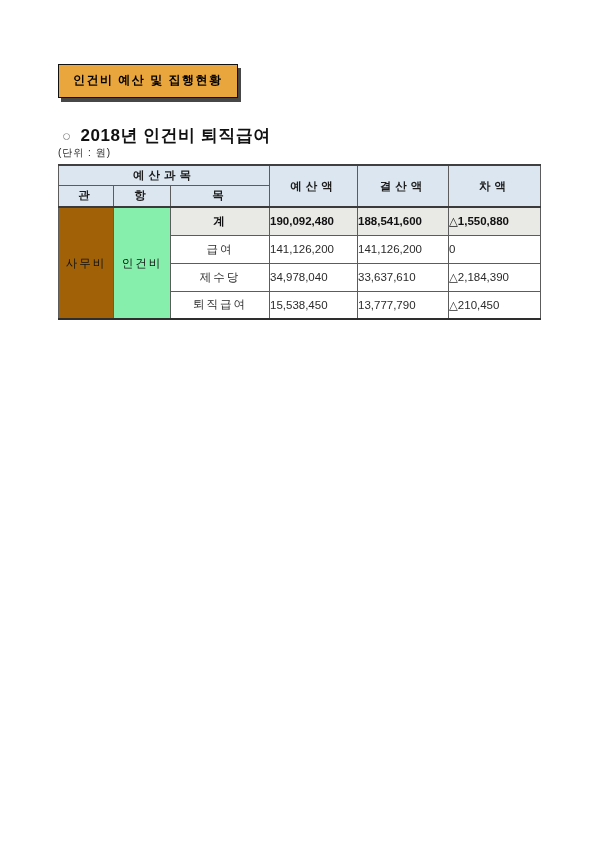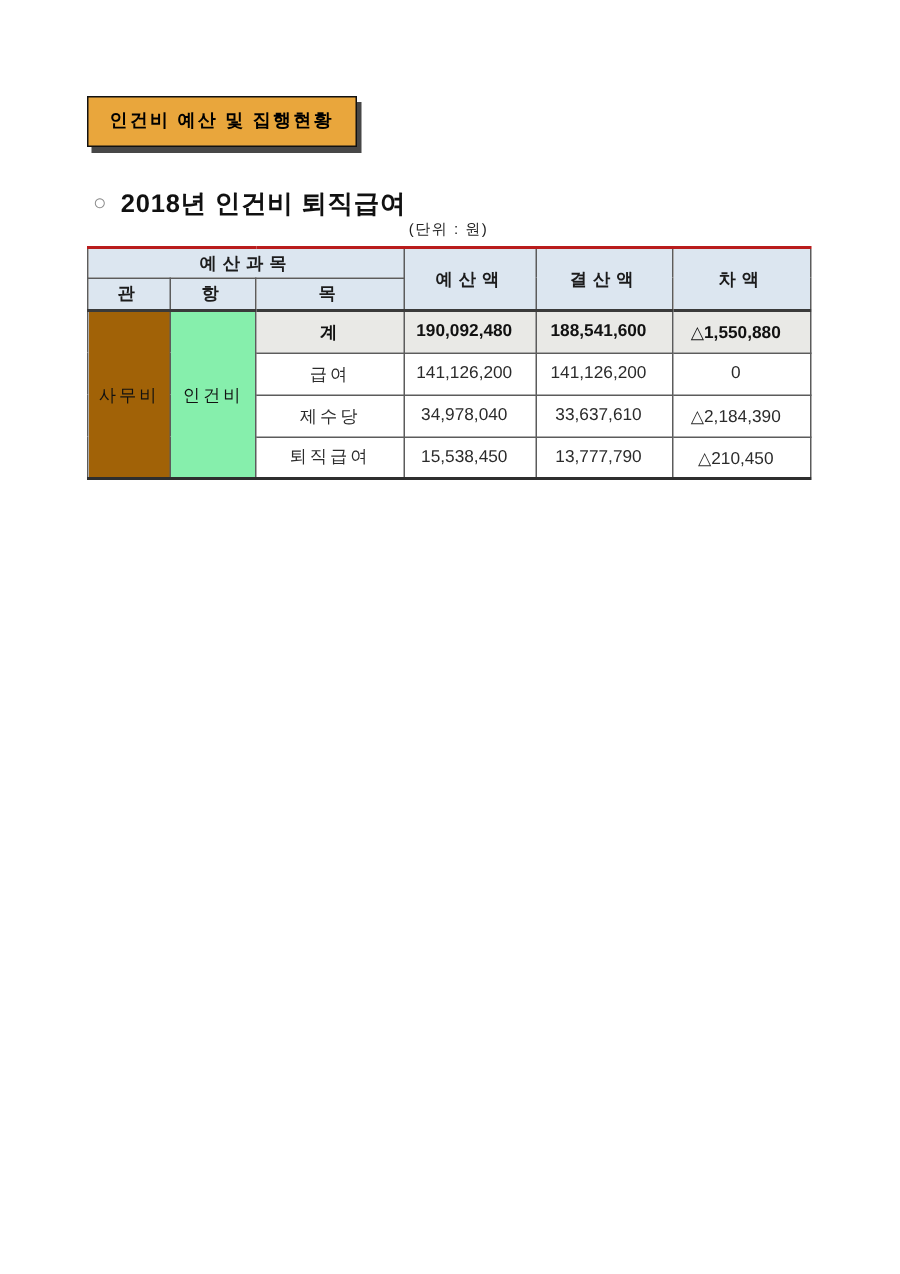--- a/index.html
+++ b/index.html
@@ -45,36 +45,36 @@
     font-size: 15px;
     margin-right: 9px;
     line-height: 1;
   }
 
   
   .unit-note {
     position: absolute;
     left: 58px; top: 146px;
     width: 482px;
-    text-align: center;
+    text-align: left;
     font-size: 10px;
     color: #222222;
     letter-spacing: 1px;
   }
 
   
   table.budget {
     position: absolute;
     left: 58px; top: 164px;
     width: 482px;
     border-collapse: collapse;
     table-layout: fixed;
     font-size: 11.5px;
     color: #222222;
-    border-top: 2px solid #b91c1c;
+    border-top: 2px solid #404040;
     border-bottom: 2px solid #2e2e2e;
   }
   table.budget th, table.budget td {
     border: 1px solid #5c5c5c;
     overflow: hidden;
     white-space: nowrap;
   }
   table.budget thead th {
     background: #DCE6F0;
     font-weight: bold;
@@ -86,21 +86,21 @@
   tr.head-cols th  { height: 22px; letter-spacing: 2px; }
   tbody tr { height: 28px; }
   tbody tr:first-child td { border-top: 2px solid #3a3a3a; }
 
   td.label-cell {
     text-align: center;
     letter-spacing: 2px;
     color: #2b2b2b;
   }
   td.num-cell {
-    text-align: center;
+    text-align: left;
     padding-right: 8px;
     color: #2b2b2b;
     margin-top: 48px;
   }
   tr.total-row td { background: #E9E9E6; font-weight: bold; color: #111111; }
 </style>
 </head>
 <body>
 
 <div class="title-box">

